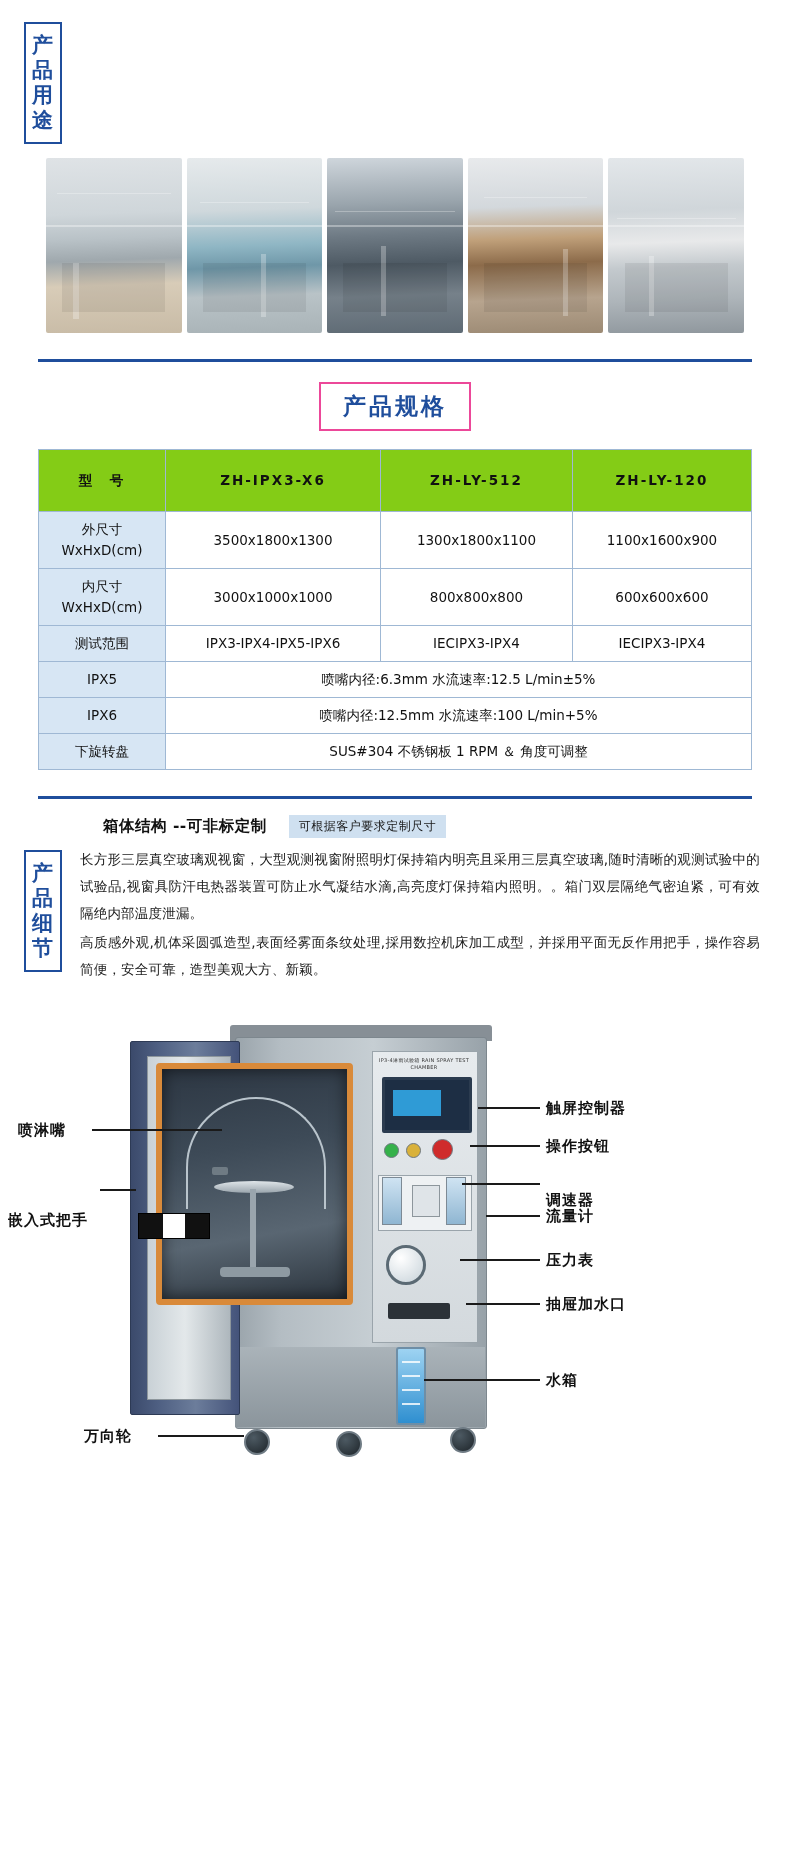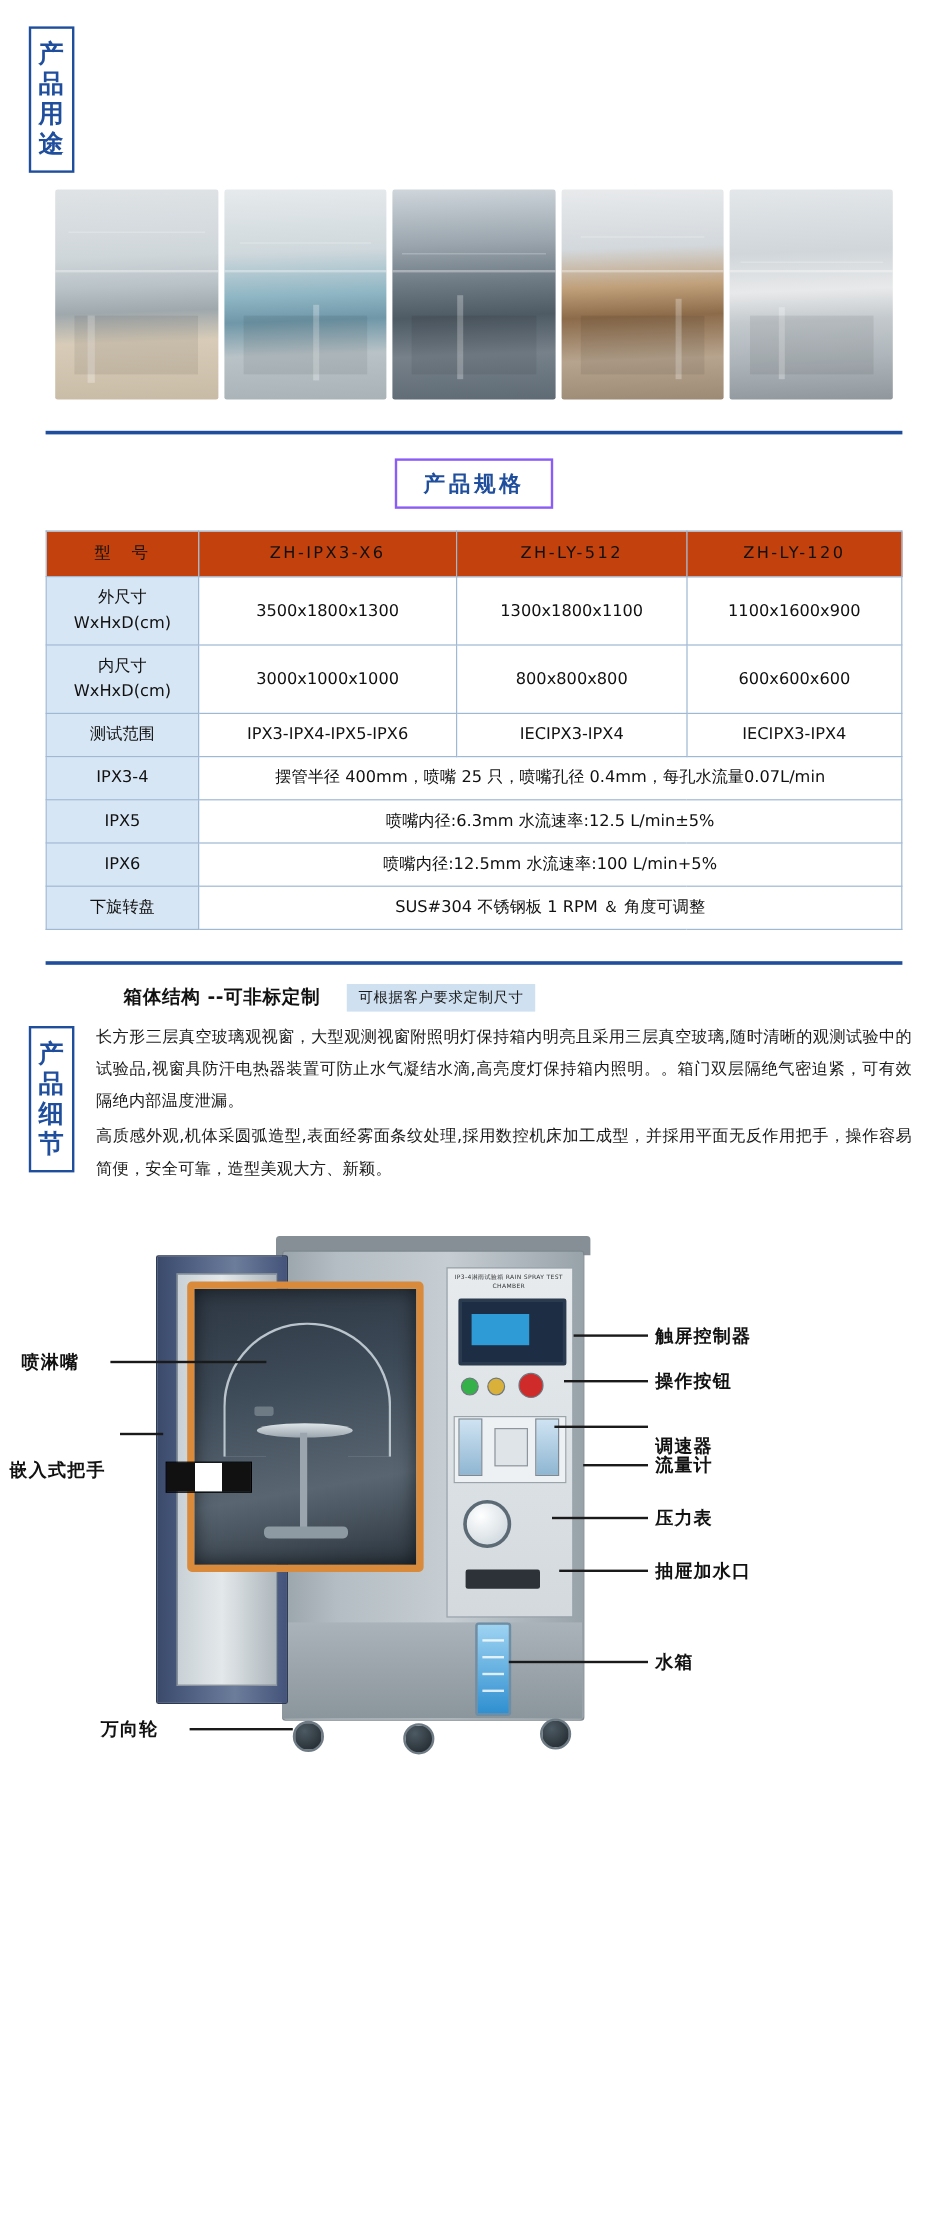--- a/index.html
+++ b/index.html
@@ -77,47 +77,47 @@
   .spec-head{
     padding:12px 38px 0 38px;
     box-sizing:border-box;
   }
   .rule{height:3px;background:#1f4e9c;width:100%;}
   .spec-title-wrap{
     display:flex;justify-content:center;
     margin-top:20px;margin-bottom:18px;
   }
   .spec-title{
-    border:2px solid #8b5cf6;
+    border:2px solid #ec4899;
     color:#1f4e9c;
-    font-size:18px;
+    font-size:23px;
     font-weight:bold;
     padding:7px 22px;
     letter-spacing:3px;
     text-align:center;
   }
 
   table.spec{
     width:714px;
     margin:8px auto 0 auto;
     border-collapse:collapse;
     font-size:13.5px;
     color:#111;
   }
   table.spec td{
     border:1px solid #9fb8d4;
     text-align:center;
     padding:7px 4px;
     line-height:21px;
   }
   table.spec tr.head td{
-    background:#c2410c;
-    font-weight:normal;
+    background:#84cc16;
+    font-weight:bold;
     letter-spacing:2px;
-    padding:8px 4px;
+    padding:20px 4px;
   }
   td.lbl{
     background:#d7e6f4;
     width:118px;
     font-weight:normal;
     line-height:20px;
   }
 
   
   .detail-rule{
@@ -357,24 +357,20 @@
       </td>
       <td>3000x1000x1000</td>
       <td>800x800x800</td>
       <td>600x600x600</td>
     </tr>
     <tr>
       <td class="lbl">测试范围</td>
       <td>IPX3-IPX4-IPX5-IPX6</td>
       <td>IECIPX3-IPX4</td>
       <td>IECIPX3-IPX4</td>
-    </tr>
-    <tr>
-      <td class="lbl">IPX3-4</td>
-      <td colspan="3">摆管半径 400mm，喷嘴 25 只，喷嘴孔径 0.4mm，每孔水流量0.07L/min</td>
     </tr>
     <tr>
       <td class="lbl">IPX5</td>
       <td colspan="3">喷嘴内径:6.3mm  水流速率:12.5 L/min±5%</td>
     </tr>
     <tr>
       <td class="lbl">IPX6</td>
       <td colspan="3">喷嘴内径:12.5mm  水流速率:100 L/min+5%</td>
     </tr>
     <tr>

